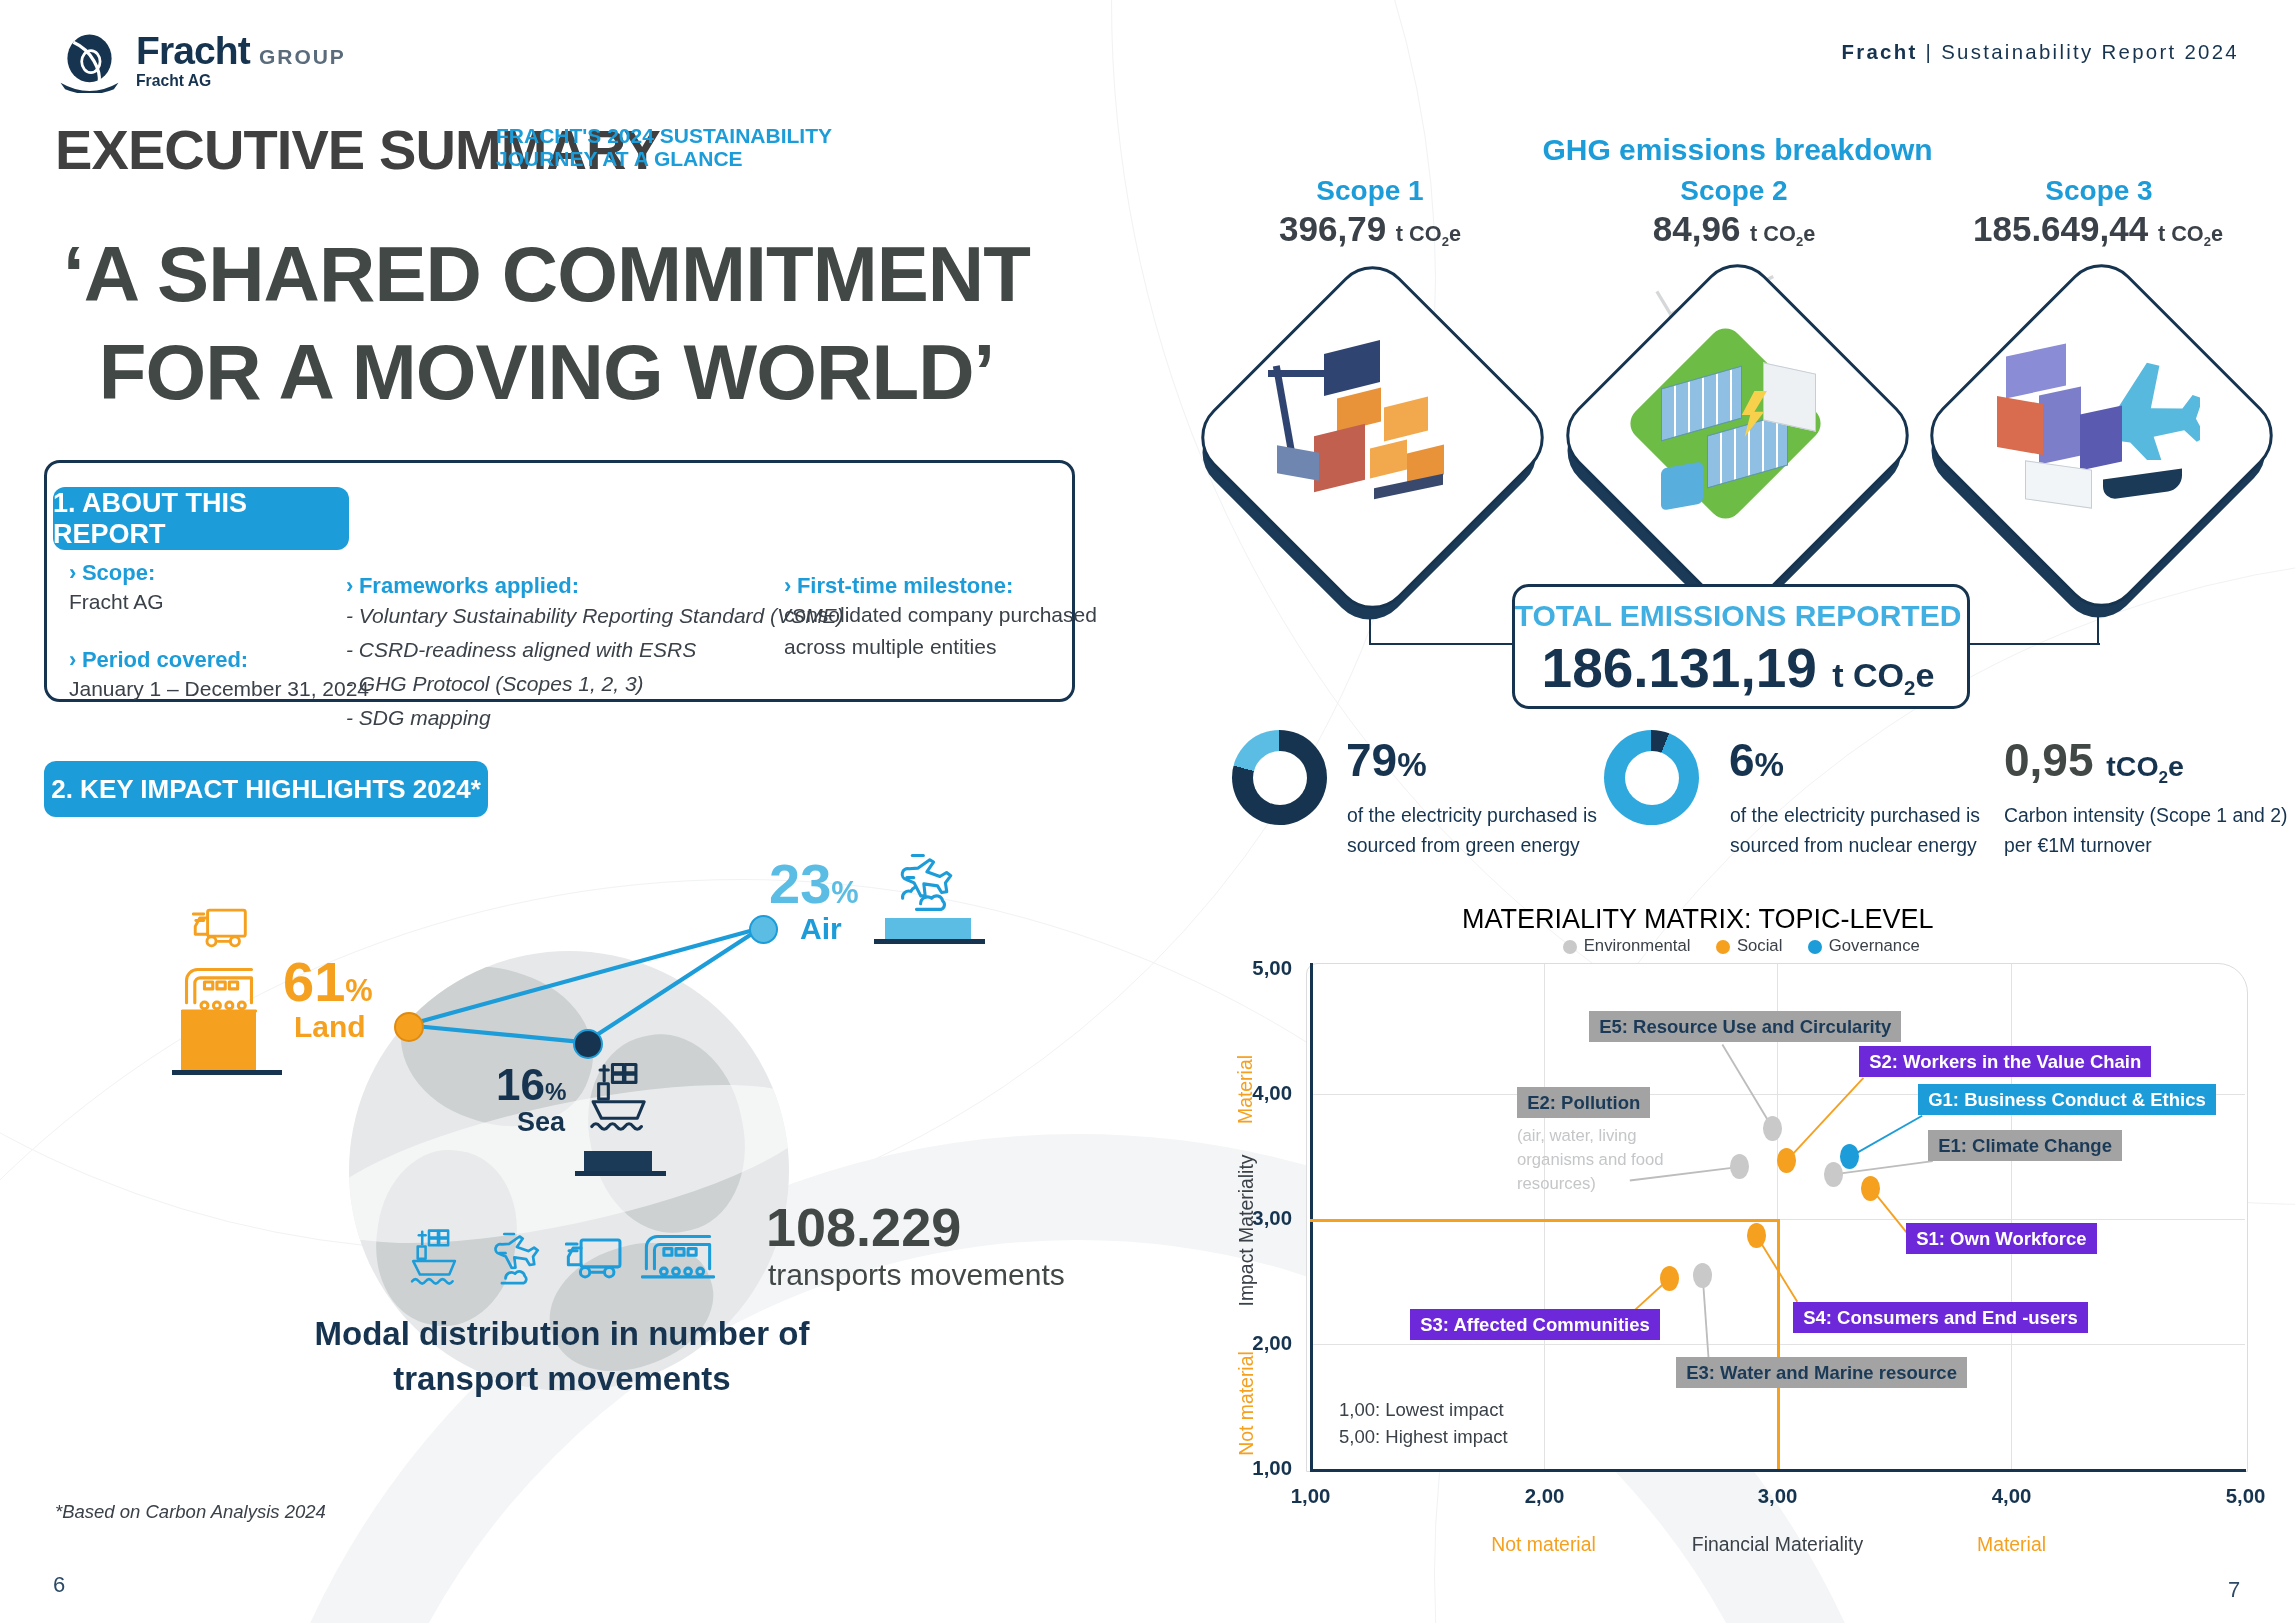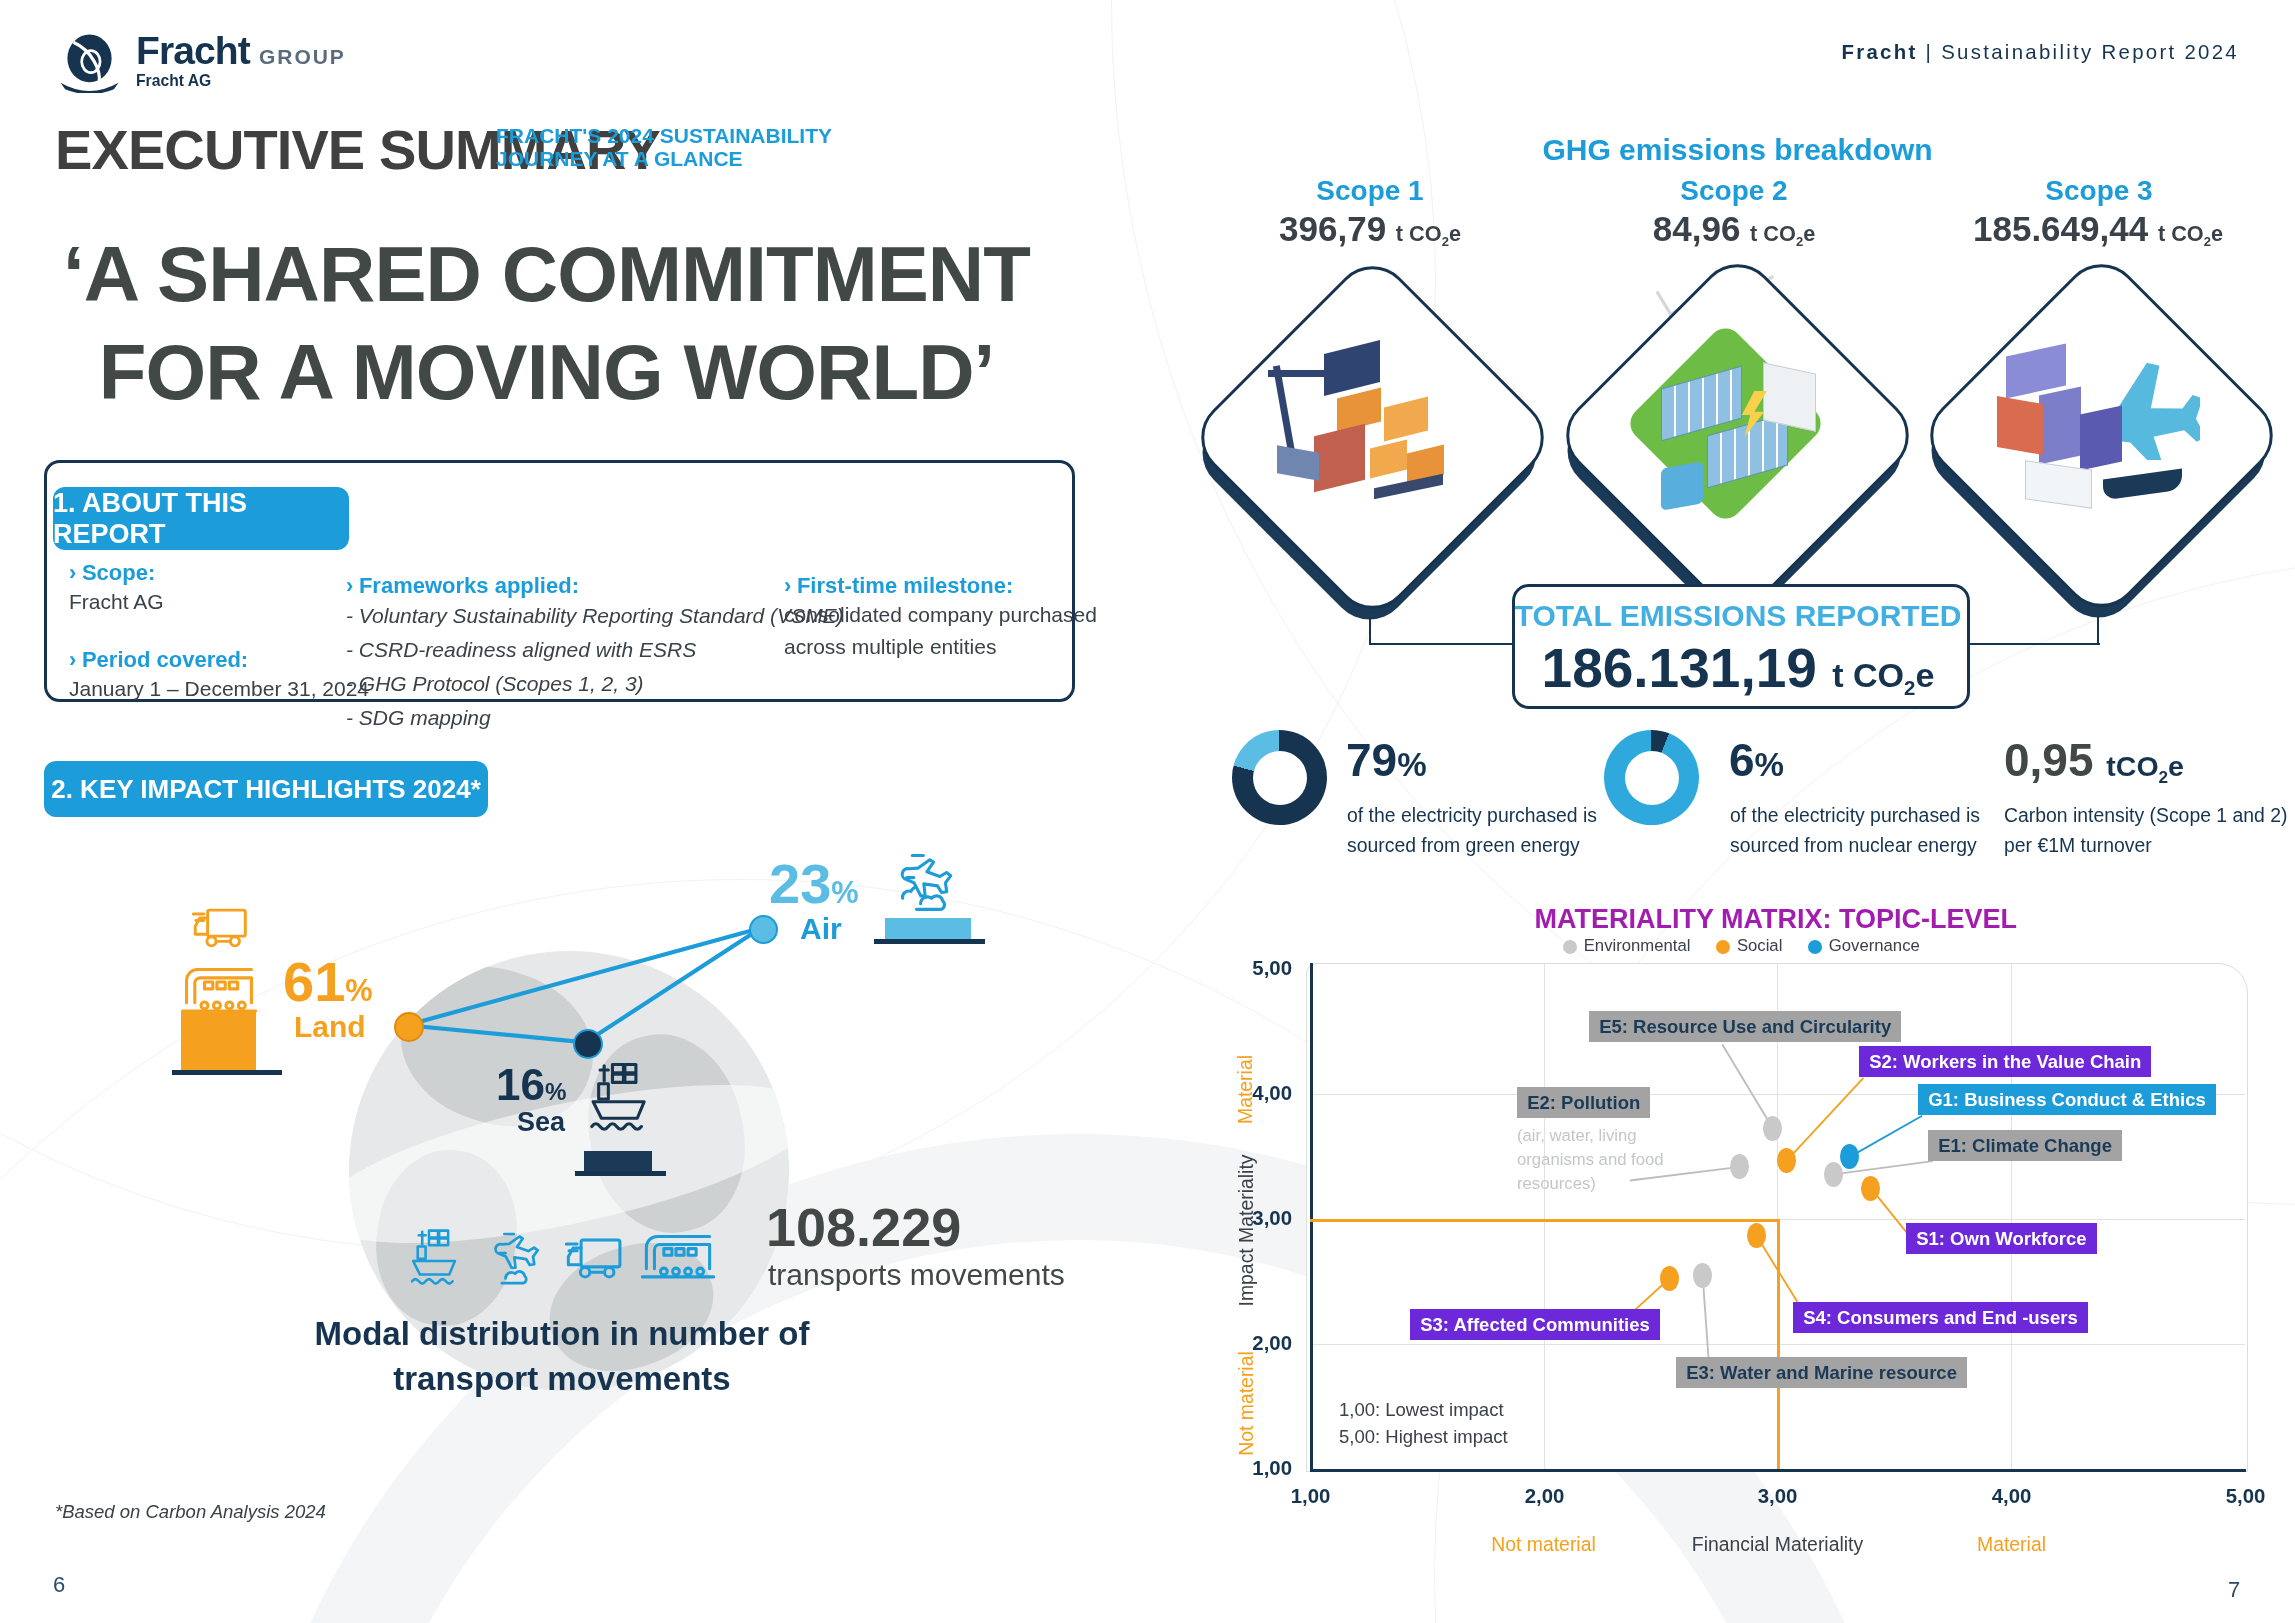--- a/index.html
+++ b/index.html
@@ -62,21 +62,21 @@
   .total-box{left:1512px;top:584px;width:452px;height:119px;border:3.7px solid #16344F;border-radius:16.7px;background:#fff;z-index:3;}
   .total-label{left:1512px;top:599px;width:452px;text-align:center;font-size:30px;font-weight:bold;color:#41AFE1;z-index:4;}
   .total-value{left:1512px;top:636px;width:452px;text-align:center;font-size:55px;font-weight:bold;color:#16344F;z-index:4;}
   
   .donut{position:absolute;width:95px;height:95px;border-radius:50%;}
   .donut::after{content:"";position:absolute;left:21px;top:21px;width:54px;height:54px;border-radius:50%;background:#fff;}
   .met-val{position:absolute;font-size:46px;font-weight:bold;color:#16344F;line-height:1;}
   .met-txt{position:absolute;font-size:19.4px;color:#16344F;line-height:1.55;}
   
   .matrix{left:1306px;top:963px;width:989px;height:657px;}
-  .m-title{position:absolute;left:156px;top:-59px;width:555px;text-align:right;font-size:27px;font-weight:bold;color:#a21caf;}
+  .m-title{position:absolute;left:156px;top:-59px;width:555px;text-align:left;font-size:27px;font-weight:normal;color:#000000;}
   .m-legend{position:absolute;left:130px;top:-27px;width:611px;display:flex;justify-content:center;gap:26px;
             font-size:16.7px;color:#3A4148;align-items:center;}
   .m-legend .ldot{width:14px;height:14px;border-radius:50%;display:inline-block;margin-right:6.5px;vertical-align:middle;}
   .m-frame{position:absolute;left:0;top:0;width:940px;height:507px;border:1.9px solid #DCDCDC;border-radius:11px 30px 0 0;background:#fff;}
   .gridv{position:absolute;top:0.9px;width:1.4px;height:505px;background:#E2E2E2;}
   .gridh{position:absolute;left:4.2px;width:935px;height:1.4px;background:#E2E2E2;}
   .axis-y{position:absolute;left:4.2px;top:0px;width:2.8px;height:507px;background:#16344F;}
   .axis-x{position:absolute;left:4.2px;top:506px;width:936px;height:3.2px;background:#16344F;}
   .th-h{position:absolute;left:4.2px;width:468px;height:2.8px;background:#F5A01E;}
   .th-v{position:absolute;width:2.8px;background:#F5A01E;}

